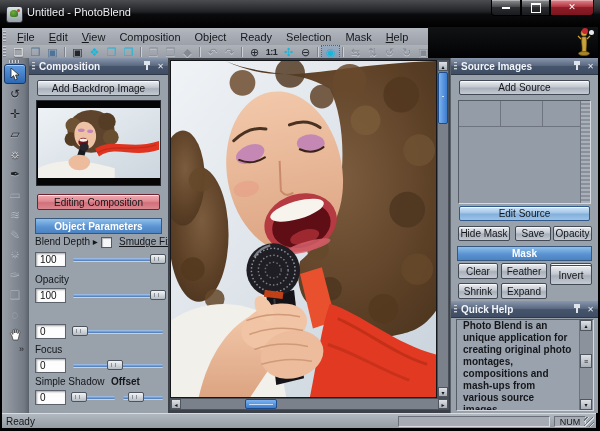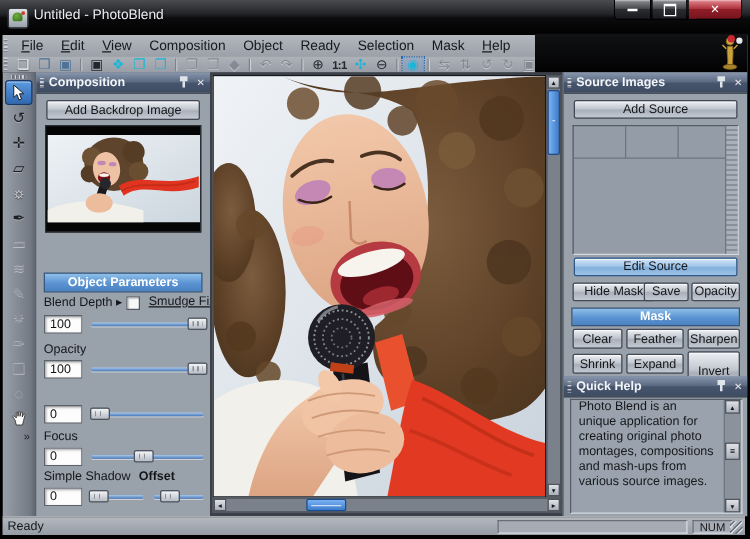--- a/index.html
+++ b/index.html
@@ -102,21 +102,21 @@
   .sthumb.h{background:linear-gradient(180deg,#7ab2f2,#3d7ccc);}
   .sthumb:after{content:"";position:absolute;left:3px;right:3px;top:45%;height:1px;background:rgba(255,255,255,.7);}
   
   .srclist{background:#939ca7;border:1px solid;border-color:#575d66 #d6dae0 #d6dae0 #575d66;box-sizing:border-box;}
   .srccell{position:absolute;top:0;height:26px;border-right:1px solid #6e7580;border-bottom:1px solid #6e7580;box-sizing:border-box;}
   .srcscroll{position:absolute;right:0;top:0;bottom:0;width:9px;border-left:1px solid #6e7580;
     background:repeating-linear-gradient(180deg,#aab0b9 0 2px,#8a9099 2px 4px);}
   
   .qhbox{background:#9aa3ad;border:1px solid;border-color:#575d66 #d6dae0 #d6dae0 #575d66;box-sizing:border-box;overflow:hidden;}
   .qhhead{font-size:11px;font-weight:bold;color:#0e1014;text-align:center;margin:4px 0 3px 0;}
-  .qhbody{font-size:10px;color:#15171b;line-height:12px;padding:0 6px;}
+  .qhbody{font-size:10px;color:#15171b;line-height:12px;padding:0 6px;font-weight:bold;}
   .qhscroll{position:absolute;right:0;top:0;bottom:0;width:13px;background:#8b929c;border-left:1px solid #6e7580;}
   
   .statusbar{left:0;top:413px;width:596px;height:15px;
     background:linear-gradient(180deg,#b3b8bf,#939aa3);border-top:1px solid #d8dce2;}
   .sready{position:absolute;left:6px;top:2px;font-size:10px;color:#15171b;}
   .sunk{position:absolute;top:2px;height:11px;background:#a6abb4;border:1px solid;border-color:#6a7078 #d8dce2 #d8dce2 #6a7078;box-sizing:border-box;}
   .snum{font-size:9px;color:#15171b;display:flex;align-items:center;justify-content:center;}
   .sgrip{position:absolute;right:2px;top:3px;width:10px;height:10px;
     background:repeating-linear-gradient(135deg,transparent 0 2px,#6a7078 2px 3px,#d8dce2 3px 4px);}
   .frame{background:#000;}
@@ -286,20 +286,23 @@
       <ellipse cx="46" cy="33" rx="4" ry="1.6" fill="#f7f4ee"></ellipse>
       <rect x="40" y="42" width="7" height="14" rx="2" fill="#1a1a1e" transform="rotate(18 43 49)"></rect>
       <circle cx="47" cy="40" r="4.6" fill="#26262c"></circle>
       <path d="M0,62 C22,50 52,54 78,62 L78,72 L0,72 Z" fill="#f2f0ea"></path>
       <ellipse cx="42" cy="56" rx="11" ry="8" fill="#ecbc9c"></ellipse>
       <path d="M58,42 C76,30 94,44 123,34 L123,43 C96,52 78,38 62,50 Z" fill="#e03420"></path>
       <path d="M60,46 C78,36 94,46 120,38" stroke="#b02812" stroke-width="1.4" fill="none" opacity="0.6"></path>
     </svg>
   </div>
 
+  <div class="abs btn pink" style="left:8px;right:8px;top:136px;height:16px;">
+      <span>Editing Composition</span>
+    </div>
   <div class="abs hdr" style="left:6px;right:6px;top:160px;height:14px;">
       <span>Object Parameters</span>
     </div>
 
   <div class="abs flabel" style="left:6px;top:178px;"><span>Blend Depth</span> <span>▸</span></div>
   <span class="abs cb" style="left:72px;top:179px;"></span>
   <span class="abs flabel" style="left:90px;top:178px;text-decoration:underline;">Smudge Fix</span>
 
   <div class="abs val" style="left:6px;top:194px;width:31px;height:15px;">
       <span>100</span>
@@ -470,21 +473,21 @@
     <div class="srccell" style="left:0;width:42px;"></div>
     <div class="srccell" style="left:42px;width:42px;"></div>
     <div class="srccell" style="left:84px;width:41px;"></div>
     <div class="srcscroll"></div>
   </div>
 
   <div class="abs btn blue" style="left:8px;right:8px;top:148px;height:15px;">
       <span>Edit Source</span>
     </div>
 
-  <div class="abs btn" style="left:7px;top:168px;width:66px;height:15px;">
+  <div class="abs btn" style="left:7px;top:168px;width:52px;height:15px;">
       <span>Hide Mask</span>
     </div>
   <div class="abs btn" style="left:64px;top:168px;width:36px;height:15px;">
       <span>Save</span>
     </div>
   <div class="abs btn" style="left:102px;top:168px;width:39px;height:15px;">
       <span>Opacity</span>
     </div>
 
   <div class="abs hdr" style="left:6px;right:6px;top:188px;height:13px;">
@@ -500,21 +503,21 @@
   <div class="abs btn" style="left:99px;top:205px;width:42px;height:16px;">
       <span>Sharpen</span>
     </div>
 
   <div class="abs btn" style="left:7px;top:225px;width:40px;height:16px;">
       <span>Shrink</span>
     </div>
   <div class="abs btn" style="left:50px;top:225px;width:46px;height:16px;">
       <span>Expand</span>
     </div>
-  <div class="abs btn" style="left:99px;top:223px;width:42px;height:32px;">
+  <div class="abs btn" style="left:99px;top:207px;width:42px;height:20px;">
       <span>Invert</span>
     </div>
 </div>
 
 <div class="abs panel" style="left:450px;top:301px;width:148px;height:112px;border-left:1px solid #5c626c;box-sizing:border-box;">
   <div class="ptitle">
     <span class="grip-v" style="height:9px;"></span>
     <span class="lbl">Quick Help</span>
     <span class="pin">
         <i></i>

